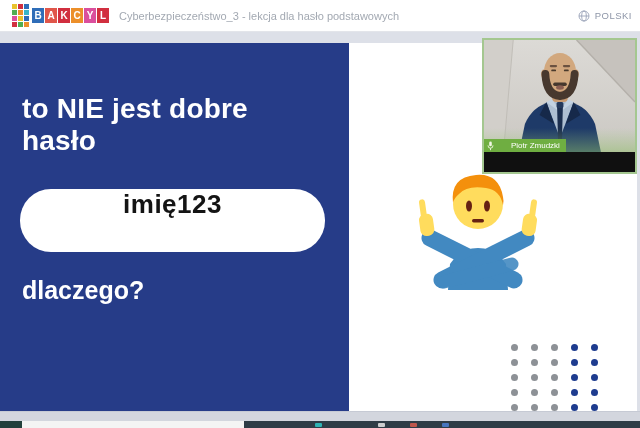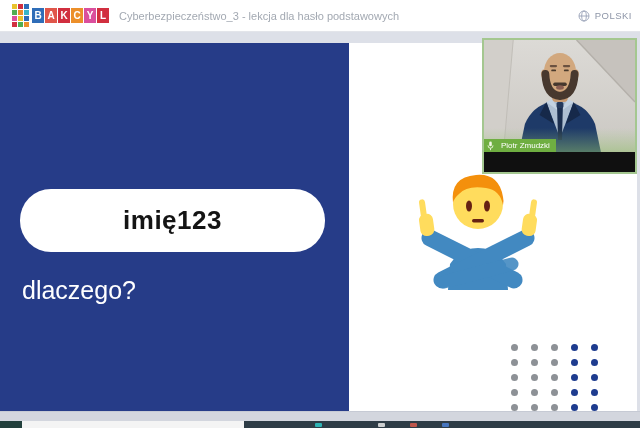--- a/index.html
+++ b/index.html
@@ -19,36 +19,36 @@
     overflow:hidden; flex:1; }
   .lang { display:flex; align-items:center; gap:5px; color:#8e96a8; font-size:9.5px;
     letter-spacing:0.5px; cursor:pointer; padding-right:2px; }
 
   
   .slide { position:absolute; left:0; top:43px; width:637px; height:368px; background:#ffffff; z-index:1; }
   .blue-panel { position:absolute; left:0; top:0; width:349px; height:368px; background:#263c88; }
   .headline { position:absolute; left:22px; top:50px; width:302px; color:#ffffff;
     font-size:28px; font-weight:bold; line-height:1.16; letter-spacing:0.2px; }
   .password-box { position:absolute; left:20px; top:146px; width:305px; height:63px;
-    background:#ffffff; display:flex; align-items:center; justify-content:center;border-radius:31px; }
+    background:#ffffff; display:flex; align-items:flex-start; justify-content:center;border-radius:31px; }
   .password-text { font-size:26px; font-weight:bold; color:#141414; letter-spacing:0.5px; }
-  .question { position:absolute; left:22px; top:233px; color:#ffffff; font-size:25px; font-weight:normal; }
+  .question { position:absolute; left:22px; top:233px; color:#ffffff; font-size:25px; font-weight:bold; }
 
   .emoji-wrap { position:absolute; left:408px; top:125px; width:140px; height:122px; }
 
   .dots { position:absolute; left:511px; top:301px; display:grid;
     grid-template-columns:repeat(5,7px); gap:8px 13px; }
   .dots i { width:7px; height:7px; border-radius:50%; display:block; }
 
   
   .video { position:absolute; left:482px; top:38px; width:155px; height:136px;
     border:2px solid #a4c790; background:#101010; z-index:30; }
   .video-scene { position:absolute; left:0; top:0; width:151px; height:112px; overflow:hidden; }
   .name-label { position:absolute; left:0px; top:99px; height:13px; display:flex; align-items:center;
-    gap:7px; padding:0 6px 0 3px; background:#6fae41; z-index:3; }
+    gap:17px; padding:0 6px 0 3px; background:#6fae41; z-index:3; }
   .name-label span { color:#ffffff; font-size:8px; white-space:nowrap; }
   .av-bar { position:absolute; left:0; bottom:0; width:151px; height:20px; background:#1a1d1f;
     display:flex; align-items:center; padding:0 7px; gap:6px; z-index:4; }
   .av-bar .label { color:#ffffff; font-size:9px; font-weight:bold; letter-spacing:0.3px; flex:1; }
   .expand-btn { width:14px; height:14px; display:flex; align-items:center; justify-content:center; cursor:pointer; }
 
   
   .scrollbar { position:absolute; left:0; top:411px; width:640px; height:10px;
     background:#d3d6de; border-top:1px solid #c6cad4; z-index:40; }
   .bottom-strip { position:absolute; left:0; top:421px; width:640px; height:7px; z-index:40; }
@@ -91,20 +91,21 @@
       <circle cx="6" cy="6" r="5"></circle>
         <ellipse cx="6" cy="6" rx="2.3" ry="5"></ellipse>
         <line x1="1" y1="6" x2="11" y2="6"></line>
     </svg>
     <span>POLSKI</span>
   </div>
 </div>
 
 <div class="slide">
   <div class="blue-panel" style="background: rgb(38, 60, 136);">
+    <div class="headline">to NIE jest dobre hasło</div>
     <div class="password-box">
       <span class="password-text">imię123</span>
     </div>
     <div class="question">dlaczego?</div>
   </div>
 
   <div class="emoji-wrap">
     <svg width="140" height="122" viewBox="0 0 140 122">
       <path d="M40,122 L42,96 Q52,80 70,80 Q88,80 98,96 L100,122 Z" fill="#4289C1"></path>
       <circle cx="70" cy="36" r="25" fill="#FFDC5D"></circle>

